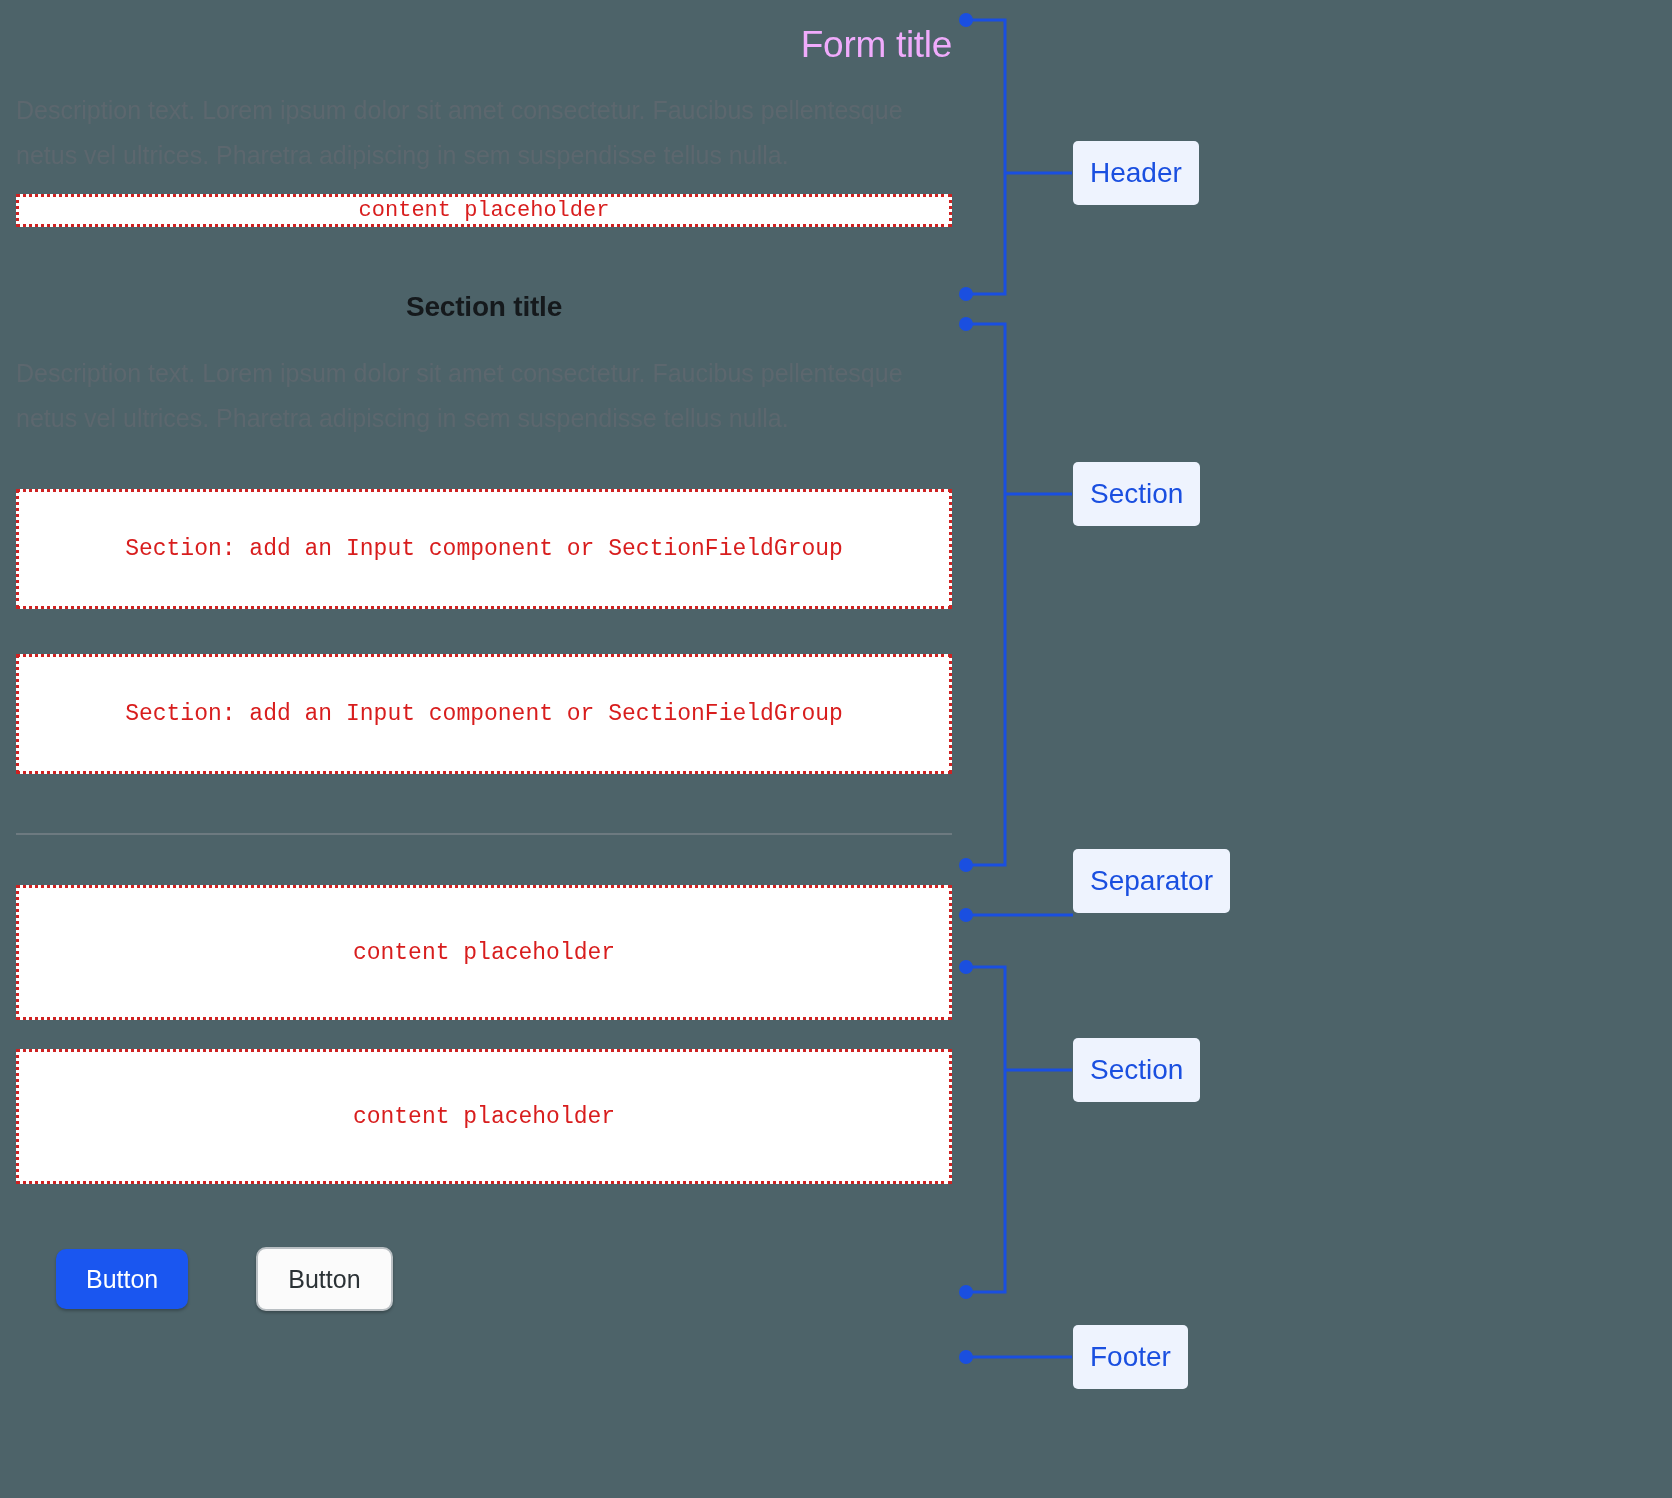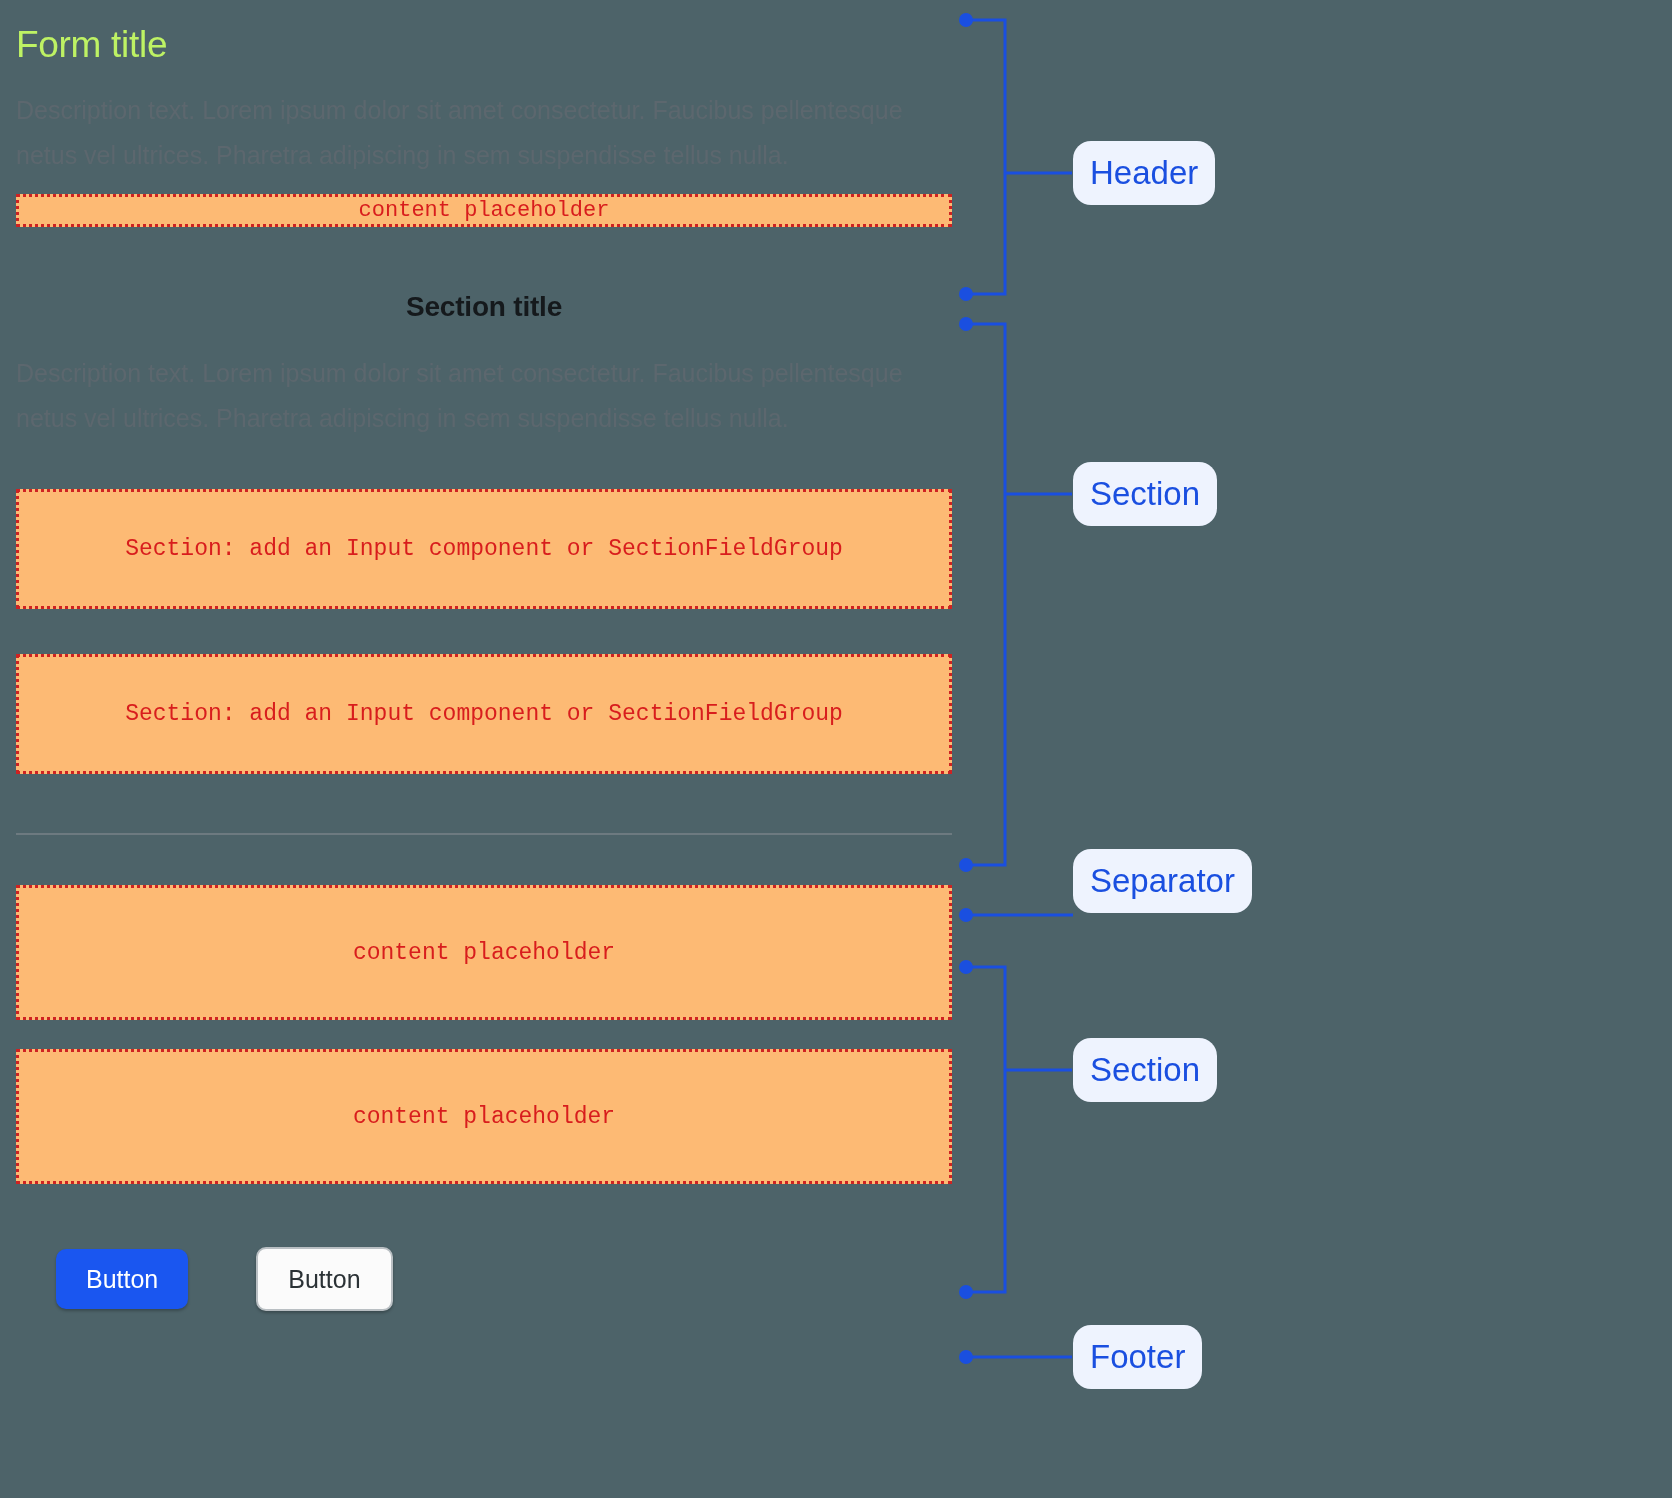--- a/index.html
+++ b/index.html
@@ -27,23 +27,24 @@
     position: absolute;
     left: 16px;
     top: 0;
     width: 936px;
   }
 
   .form-title {
     font-size: 37px;
     line-height: 46px;
     font-weight: 400;
-    color: #bef264;
+    color: #f0abfc;
     letter-spacing: -0.3px;
     margin-top: 22px;
+    text-align: right;
   }
 
   .section-title {
     font-size: 28px;
     line-height: 36px;
     font-weight: 700;
     color: #15191c;
     letter-spacing: -0.2px;
     text-align: center;
   }
@@ -51,21 +52,21 @@
   .desc {
     font-size: 25px;
     line-height: 45px;
     color: #5c676e;
     font-weight: 400;
     max-width: 905px;
   }
 
   
   .ph {
-    background: #fdba74;
+    background: #ffffff;
     border: 3px dotted #cf2222;
     color: #d81d1d;
     font-family: "Liberation Mono", monospace;
     font-size: 23px;
     display: flex;
     align-items: center;
     justify-content: center;
     text-align: center;
   }
 
@@ -124,24 +125,24 @@
     left: 0;
     top: 0;
     width: 1672px;
     height: 1498px;
   }
 
   .badge {
     position: absolute;
     background: #eef3fe;
     color: #1a4fe0;
-    font-size: 33px;
+    font-size: 28px;
     line-height: 30px;
     padding: 17px 17px;
-    border-radius: 18px;
+    border-radius: 5px;
     white-space: nowrap;
     font-family: "Liberation Sans", sans-serif;
     pointer-events: auto;
     transform: translateY(-50%);
   }
 </style>
 </head>
 <body>
 
 <div id="stage">

